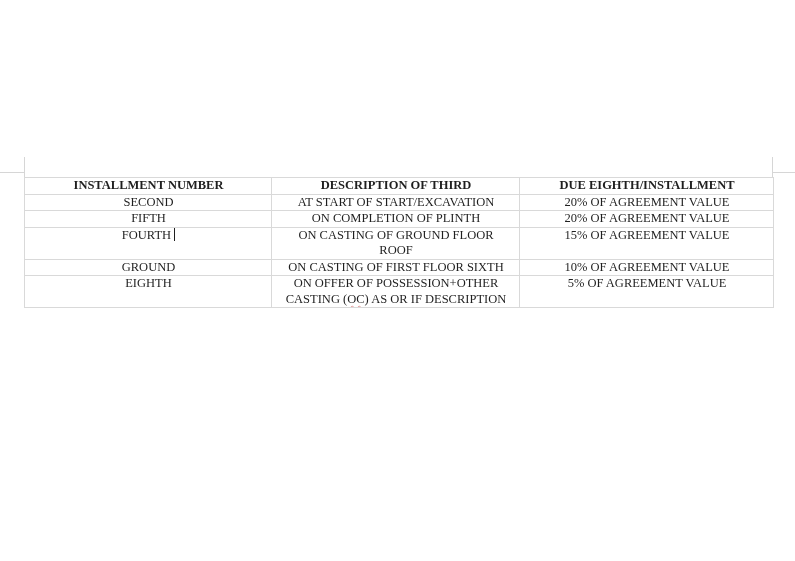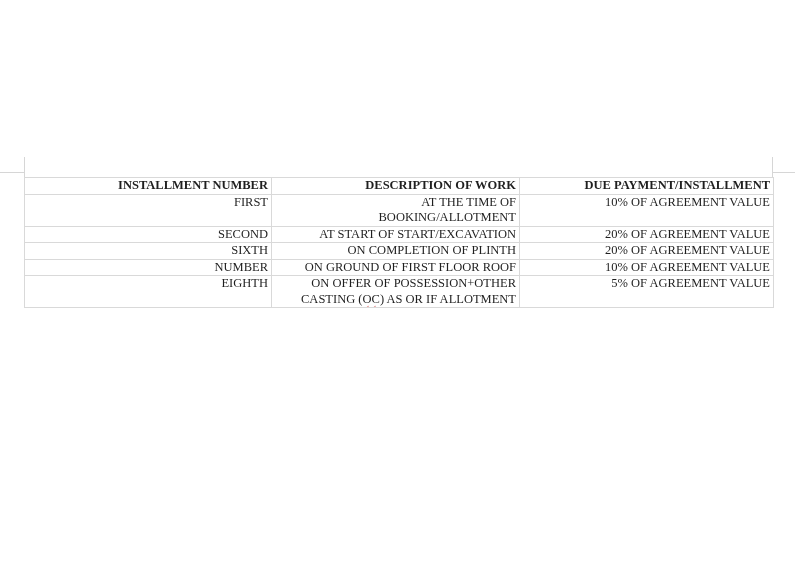--- a/index.html
+++ b/index.html
@@ -33,21 +33,21 @@
     width: 749px;
     border-collapse: collapse;
     table-layout: fixed;
   }
   .doc-table td, .doc-table th {
     border: 1px solid #d9d9d9;
     vertical-align: top;
     padding: 0 3px 0 4px;
     font-size: 12.5px;
     line-height: 15.5px;
-    text-align: right;
+    text-align: center;
     font-weight: normal;
     overflow: hidden;
     white-space: pre-line;
   }
   .doc-table th {
     font-weight: bold;
     white-space: nowrap;
   }
   .doc-table tr.r1 td { height: 15px; margin-left: 13px; }
   .doc-table tr.r2 td { height: 30px; }
@@ -81,46 +81,46 @@
 
   <table class="doc-table">
     <colgroup>
       <col style="width:247px">
       <col style="width:248px">
       <col style="width:254px">
     </colgroup>
     <tbody>
         <tr class="r1">
       <th>INSTALLMENT NUMBER</th>
-      <th>DESCRIPTION OF WORK</th>
-      <th>DUE PAYMENT/INSTALLMENT</th>
-    </tr>
-    <tr class="r2">
-      <td>FIRST</td>
-      <td>AT THE TIME OF
-BOOKING/ALLOTMENT</td>
-      <td>10% OF AGREEMENT VALUE</td>
+      <th>DESCRIPTION OF THIRD</th>
+      <th>DUE EIGHTH/INSTALLMENT</th>
     </tr>
     <tr class="r1">
       <td>SECOND</td>
       <td>AT START OF START/EXCAVATION</td>
       <td>20% OF AGREEMENT VALUE</td>
     </tr>
     <tr class="r1">
-      <td>SIXTH</td>
+      <td>FIFTH</td>
       <td>ON COMPLETION OF PLINTH</td>
       <td>20% OF AGREEMENT VALUE</td>
     </tr>
+    <tr class="r2">
+      <td><span>FOURTH</span><span class="caret"></span></td>
+      <td>ON CASTING OF GROUND FLOOR
+ROOF</td>
+      <td>15% OF AGREEMENT VALUE</td>
+    </tr>
     <tr class="r1">
-      <td>NUMBER</td>
-      <td>ON GROUND OF FIRST FLOOR ROOF</td>
+      <td>GROUND</td>
+      <td>ON CASTING OF FIRST FLOOR SIXTH</td>
       <td>10% OF AGREEMENT VALUE</td>
     </tr>
     <tr class="r2">
       <td>EIGHTH</td>
       <td><span>ON OFFER OF POSSESSION+OTHER
-CASTING (</span><span class="misspelled">OC</span><span>) AS OR IF ALLOTMENT</span></td>
+CASTING (</span><span class="misspelled">OC</span><span>) AS OR IF DESCRIPTION</span></td>
       <td>5% OF AGREEMENT VALUE</td>
     </tr>
   </tbody>
     </table>
 
 </div>
 
 </body></html>

